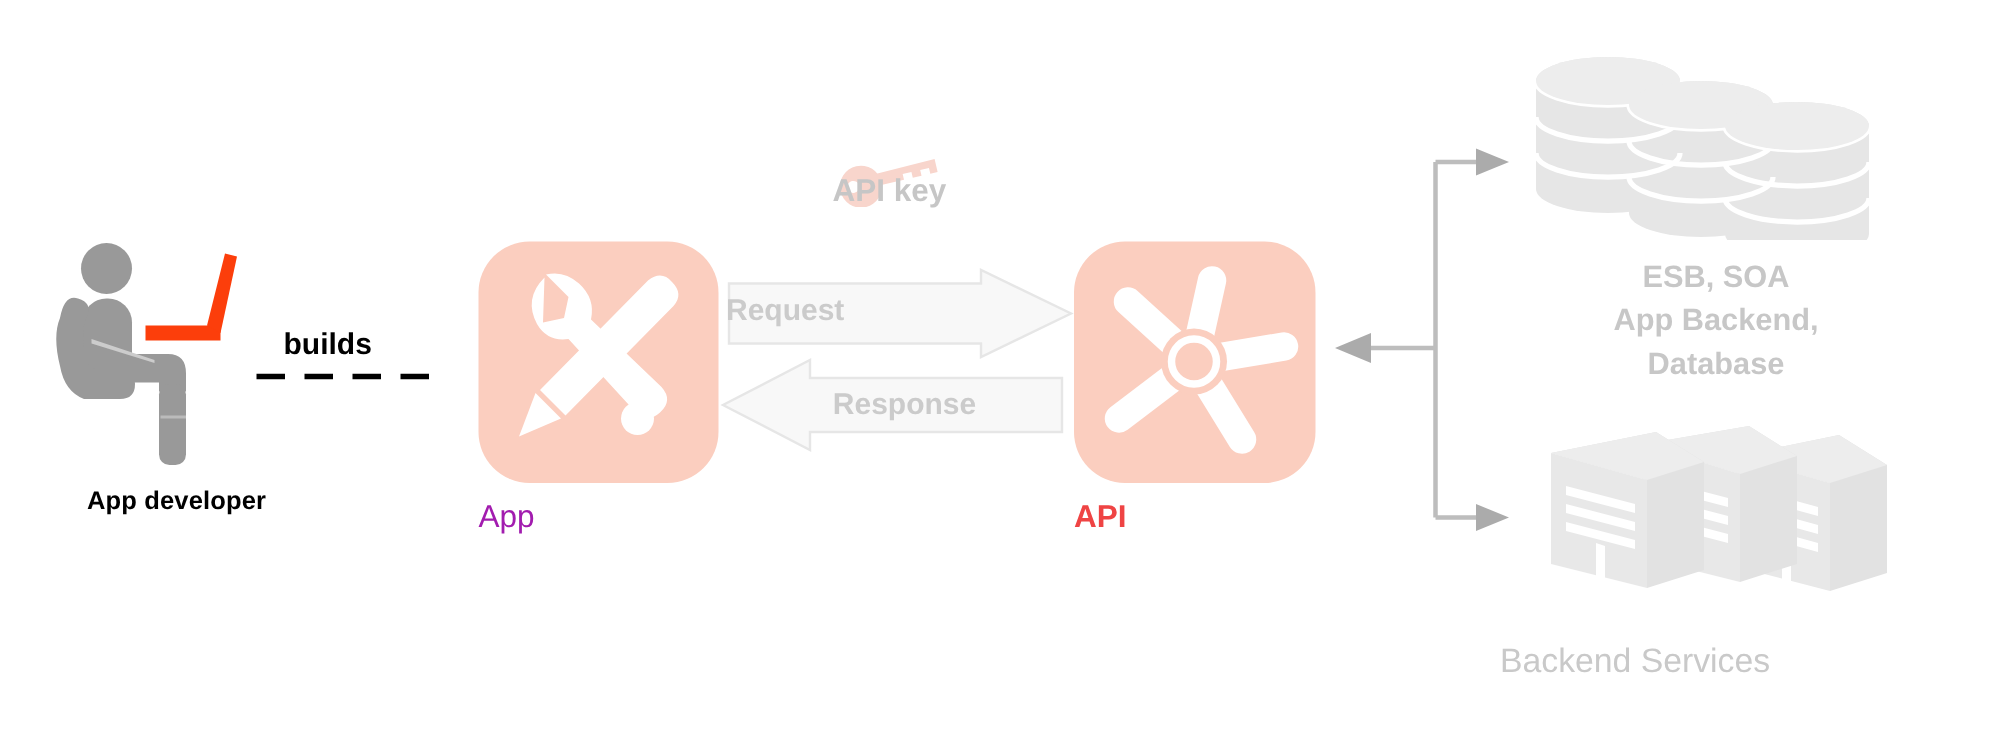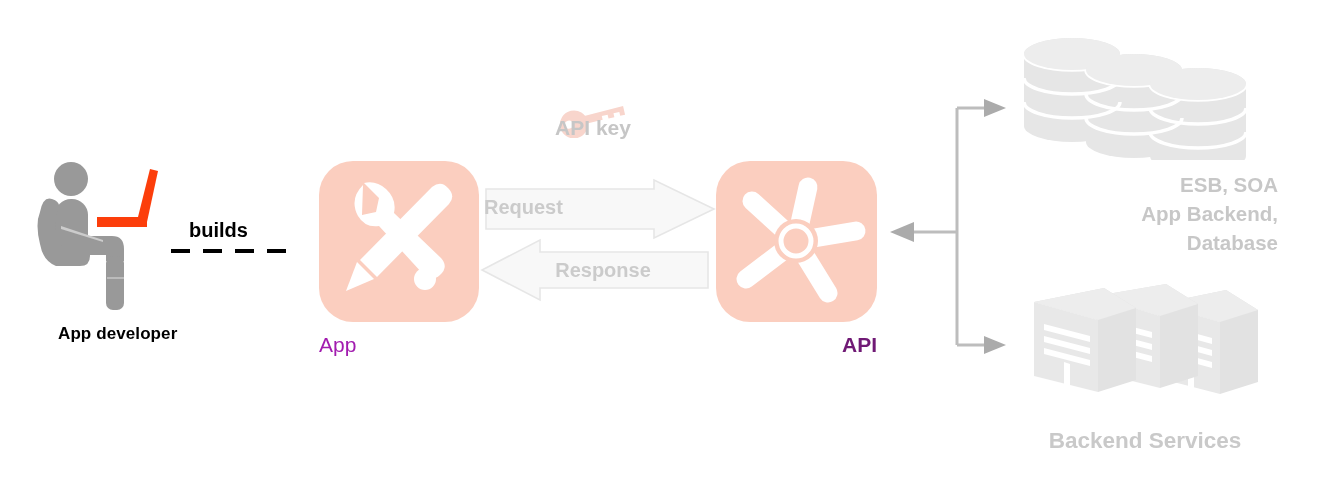--- a/index.html
+++ b/index.html
@@ -15,42 +15,42 @@
   #builds-label{left:189px;top:219px;font-size:20px;font-weight:bold;color:#000000;}
   #builds-dash{left:170px;top:249px;width:130px;height:4px;}
 
   
   .node-box{border-radius:34px;background:#FBCEBF;}
   #app-box{left:319px;top:161px;width:160px;height:161px;}
   #app-label{left:319px;top:333px;width:160px;text-align:left;font-size:21px;font-weight:normal;color:#a21caf;}
 
   
   #api-box{left:716px;top:161px;width:161px;height:161px;}
-  #api-label{left:716px;top:333px;width:161px;text-align:right;font-size:21px;font-weight:bold;color:#701a75;}
+  #api-label{left:716px;top:333px;width:161px;text-align:left;font-size:21px;font-weight:bold;color:#ef4444;}
 
   
   #apikey-icon{left:556px;top:98px;width:74px;height:40px;}
   #apikey-label{left:488px;top:116px;width:210px;text-align:center;font-size:21px;font-weight:bold;color:#C6C6C6;}
 
   
   #request-arrow{left:484px;top:178px;width:232px;height:62px;}
   #request-text{left:484px;top:196px;width:222px;text-align:left;font-size:20px;font-weight:bold;color:#CBCBCB;}
   #response-arrow{left:480px;top:238px;width:230px;height:64px;}
   #response-text{left:492px;top:259px;width:222px;text-align:center;font-size:20px;font-weight:bold;color:#CBCBCB;}
 
   
   #connectors{left:888px;top:88px;width:120px;height:276px;}
 
   
   #db-icon{left:1020px;top:32px;width:248px;height:128px;}
-  #db-label{left:1010px;top:170px;width:268px;text-align:right;font-size:20.5px;font-weight:bold;color:#C7C7C7;line-height:29px;}
+  #db-label{left:1010px;top:170px;width:268px;text-align:center;font-size:20.5px;font-weight:bold;color:#C7C7C7;line-height:29px;}
 
   
   #srv-icon{left:1026px;top:282px;width:232px;height:118px;}
-  #backend-label{left:1000px;top:428px;width:290px;text-align:center;font-size:22.5px;font-weight:bold;color:#C9C9C9;}
+  #backend-label{left:1000px;top:428px;width:290px;text-align:left;font-size:22.5px;font-weight:normal;color:#C9C9C9;}
 </style>
 </head>
 <body>
 
 <div id="stage">
 
   <svg class="abs" id="dev-group" viewBox="0 0 160 150">
     <circle cx="37" cy="19" r="17" fill="#999999"></circle>
     <rect x="21" y="39" width="33" height="52" rx="16" fill="#999999"></rect>
     <path d="M6 52 q-5 12 0 32 q3 17 16 22 l24 0 q10 0 10 -10 q0 -10 -10 -10 l-17 0 q-6 -2 -7 -11 q-2 -17 2 -24 q4 -9 -6 -12 q-9 -3 -12 13 z" fill="#999999"></path>

